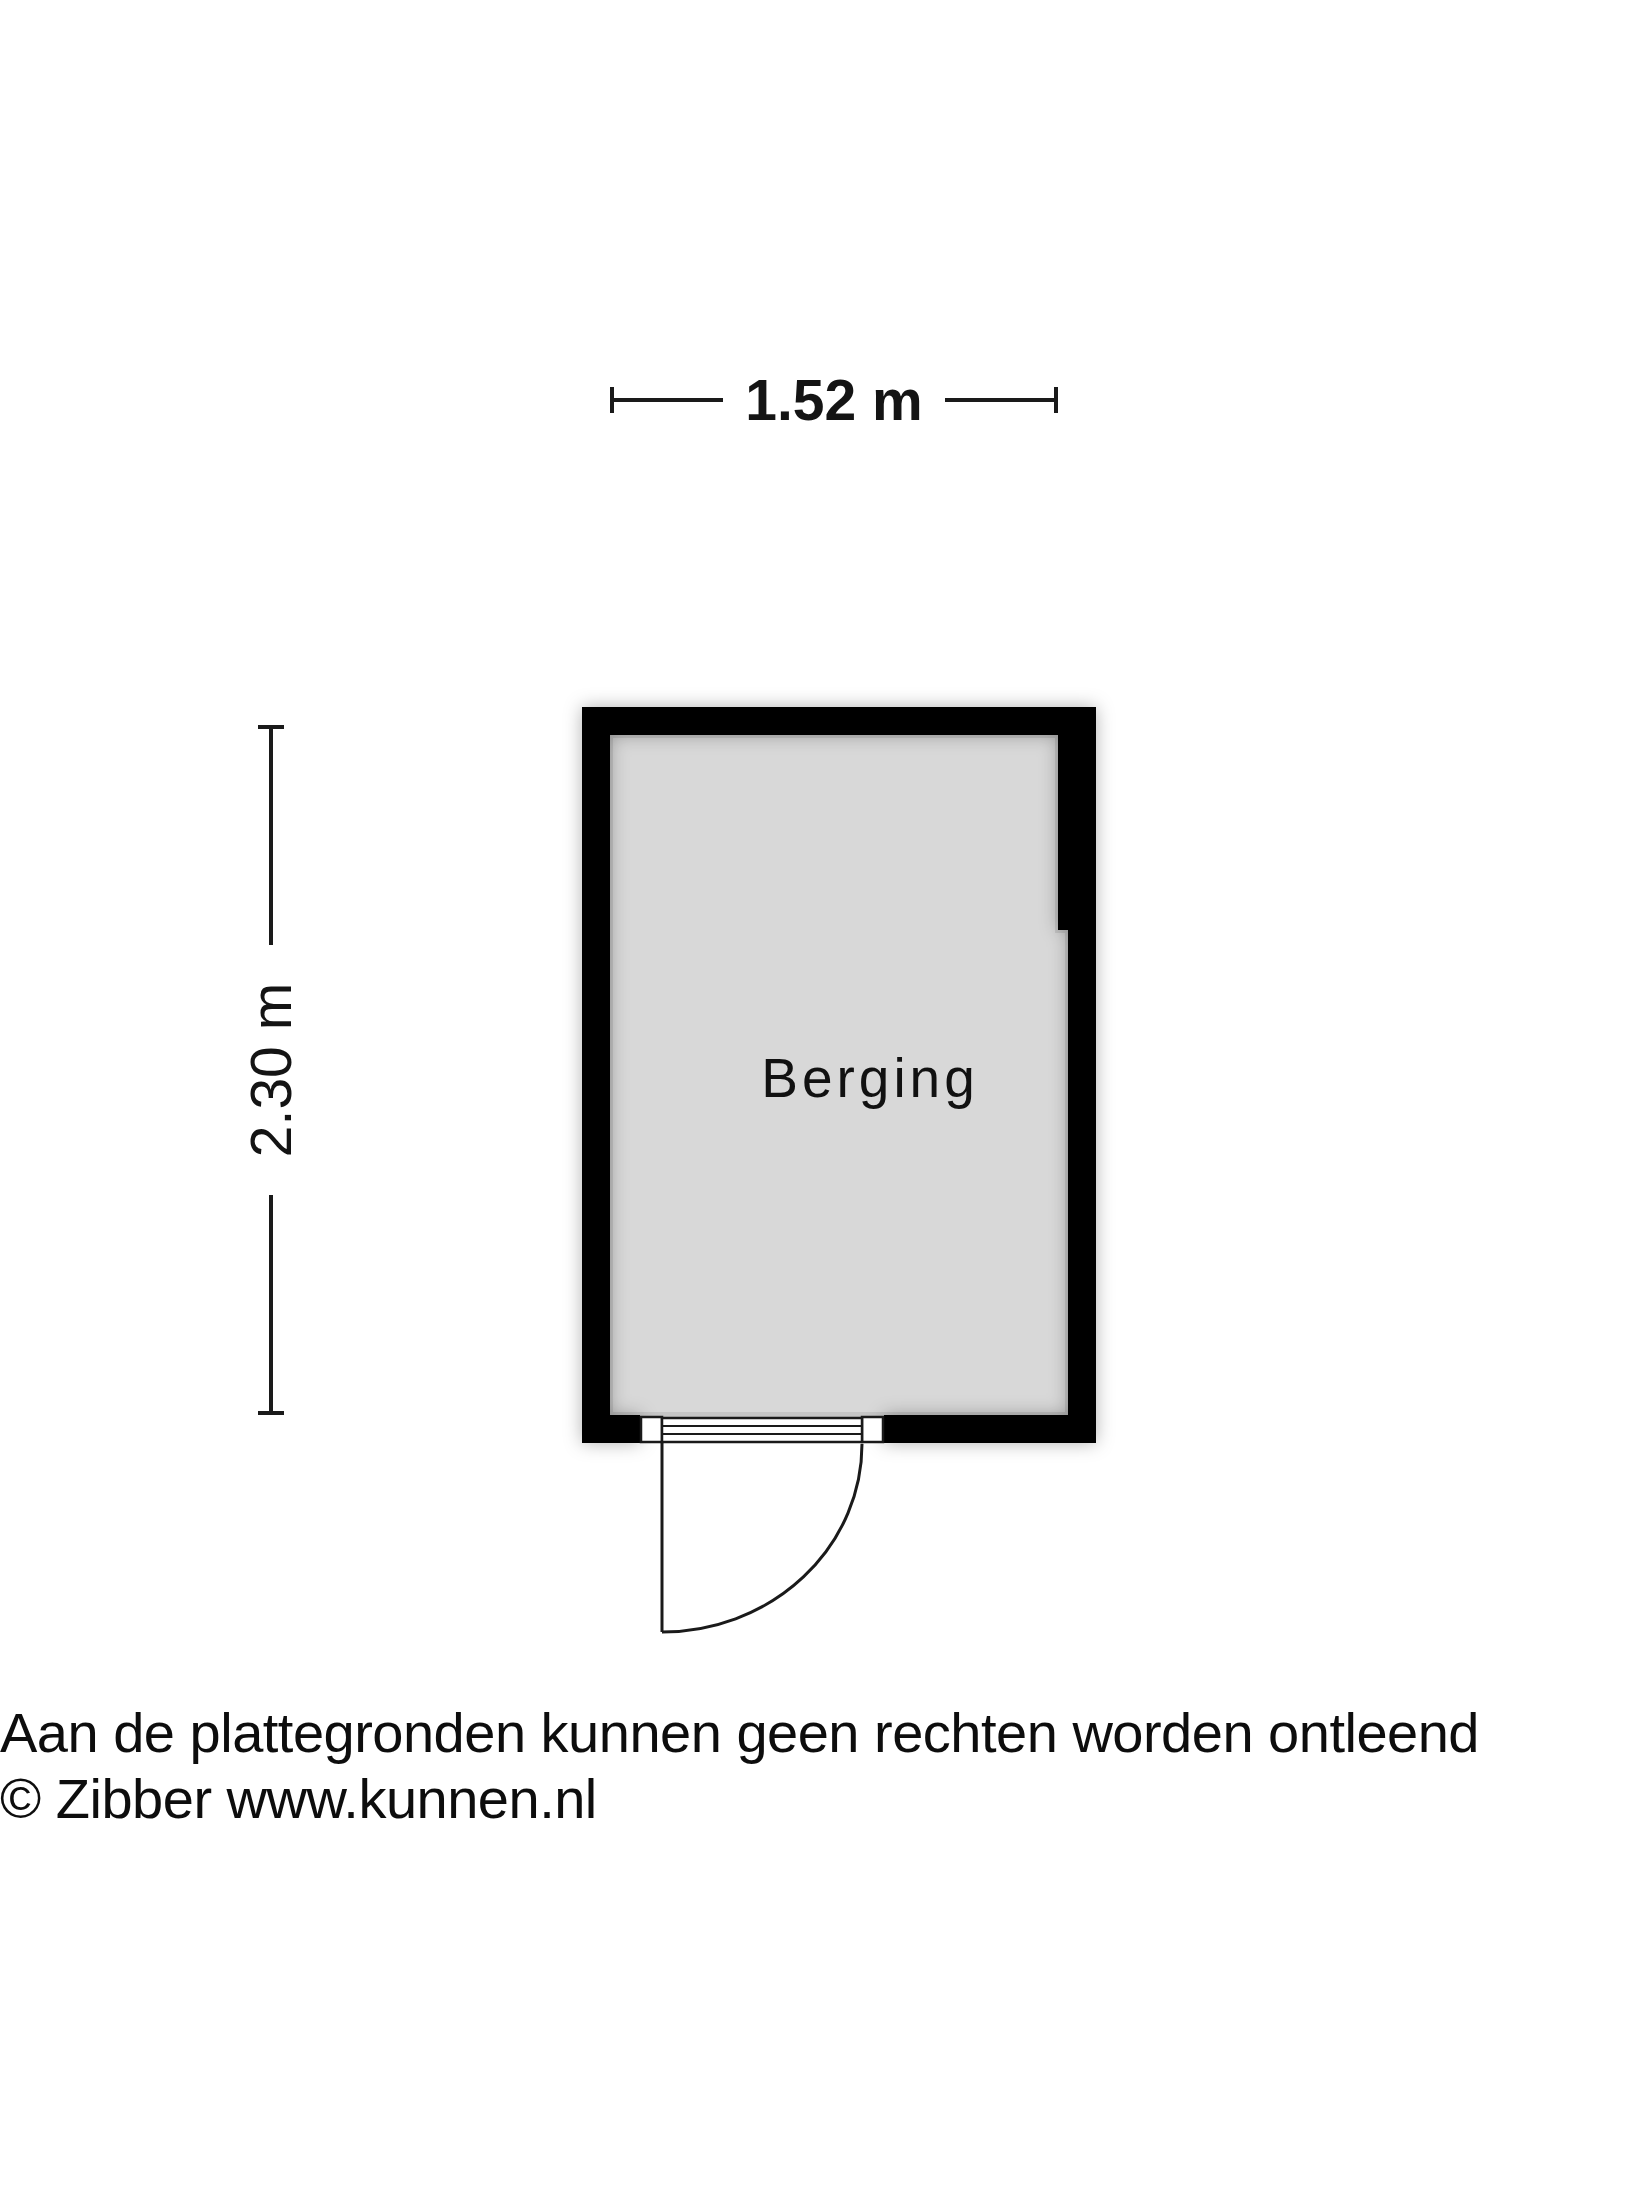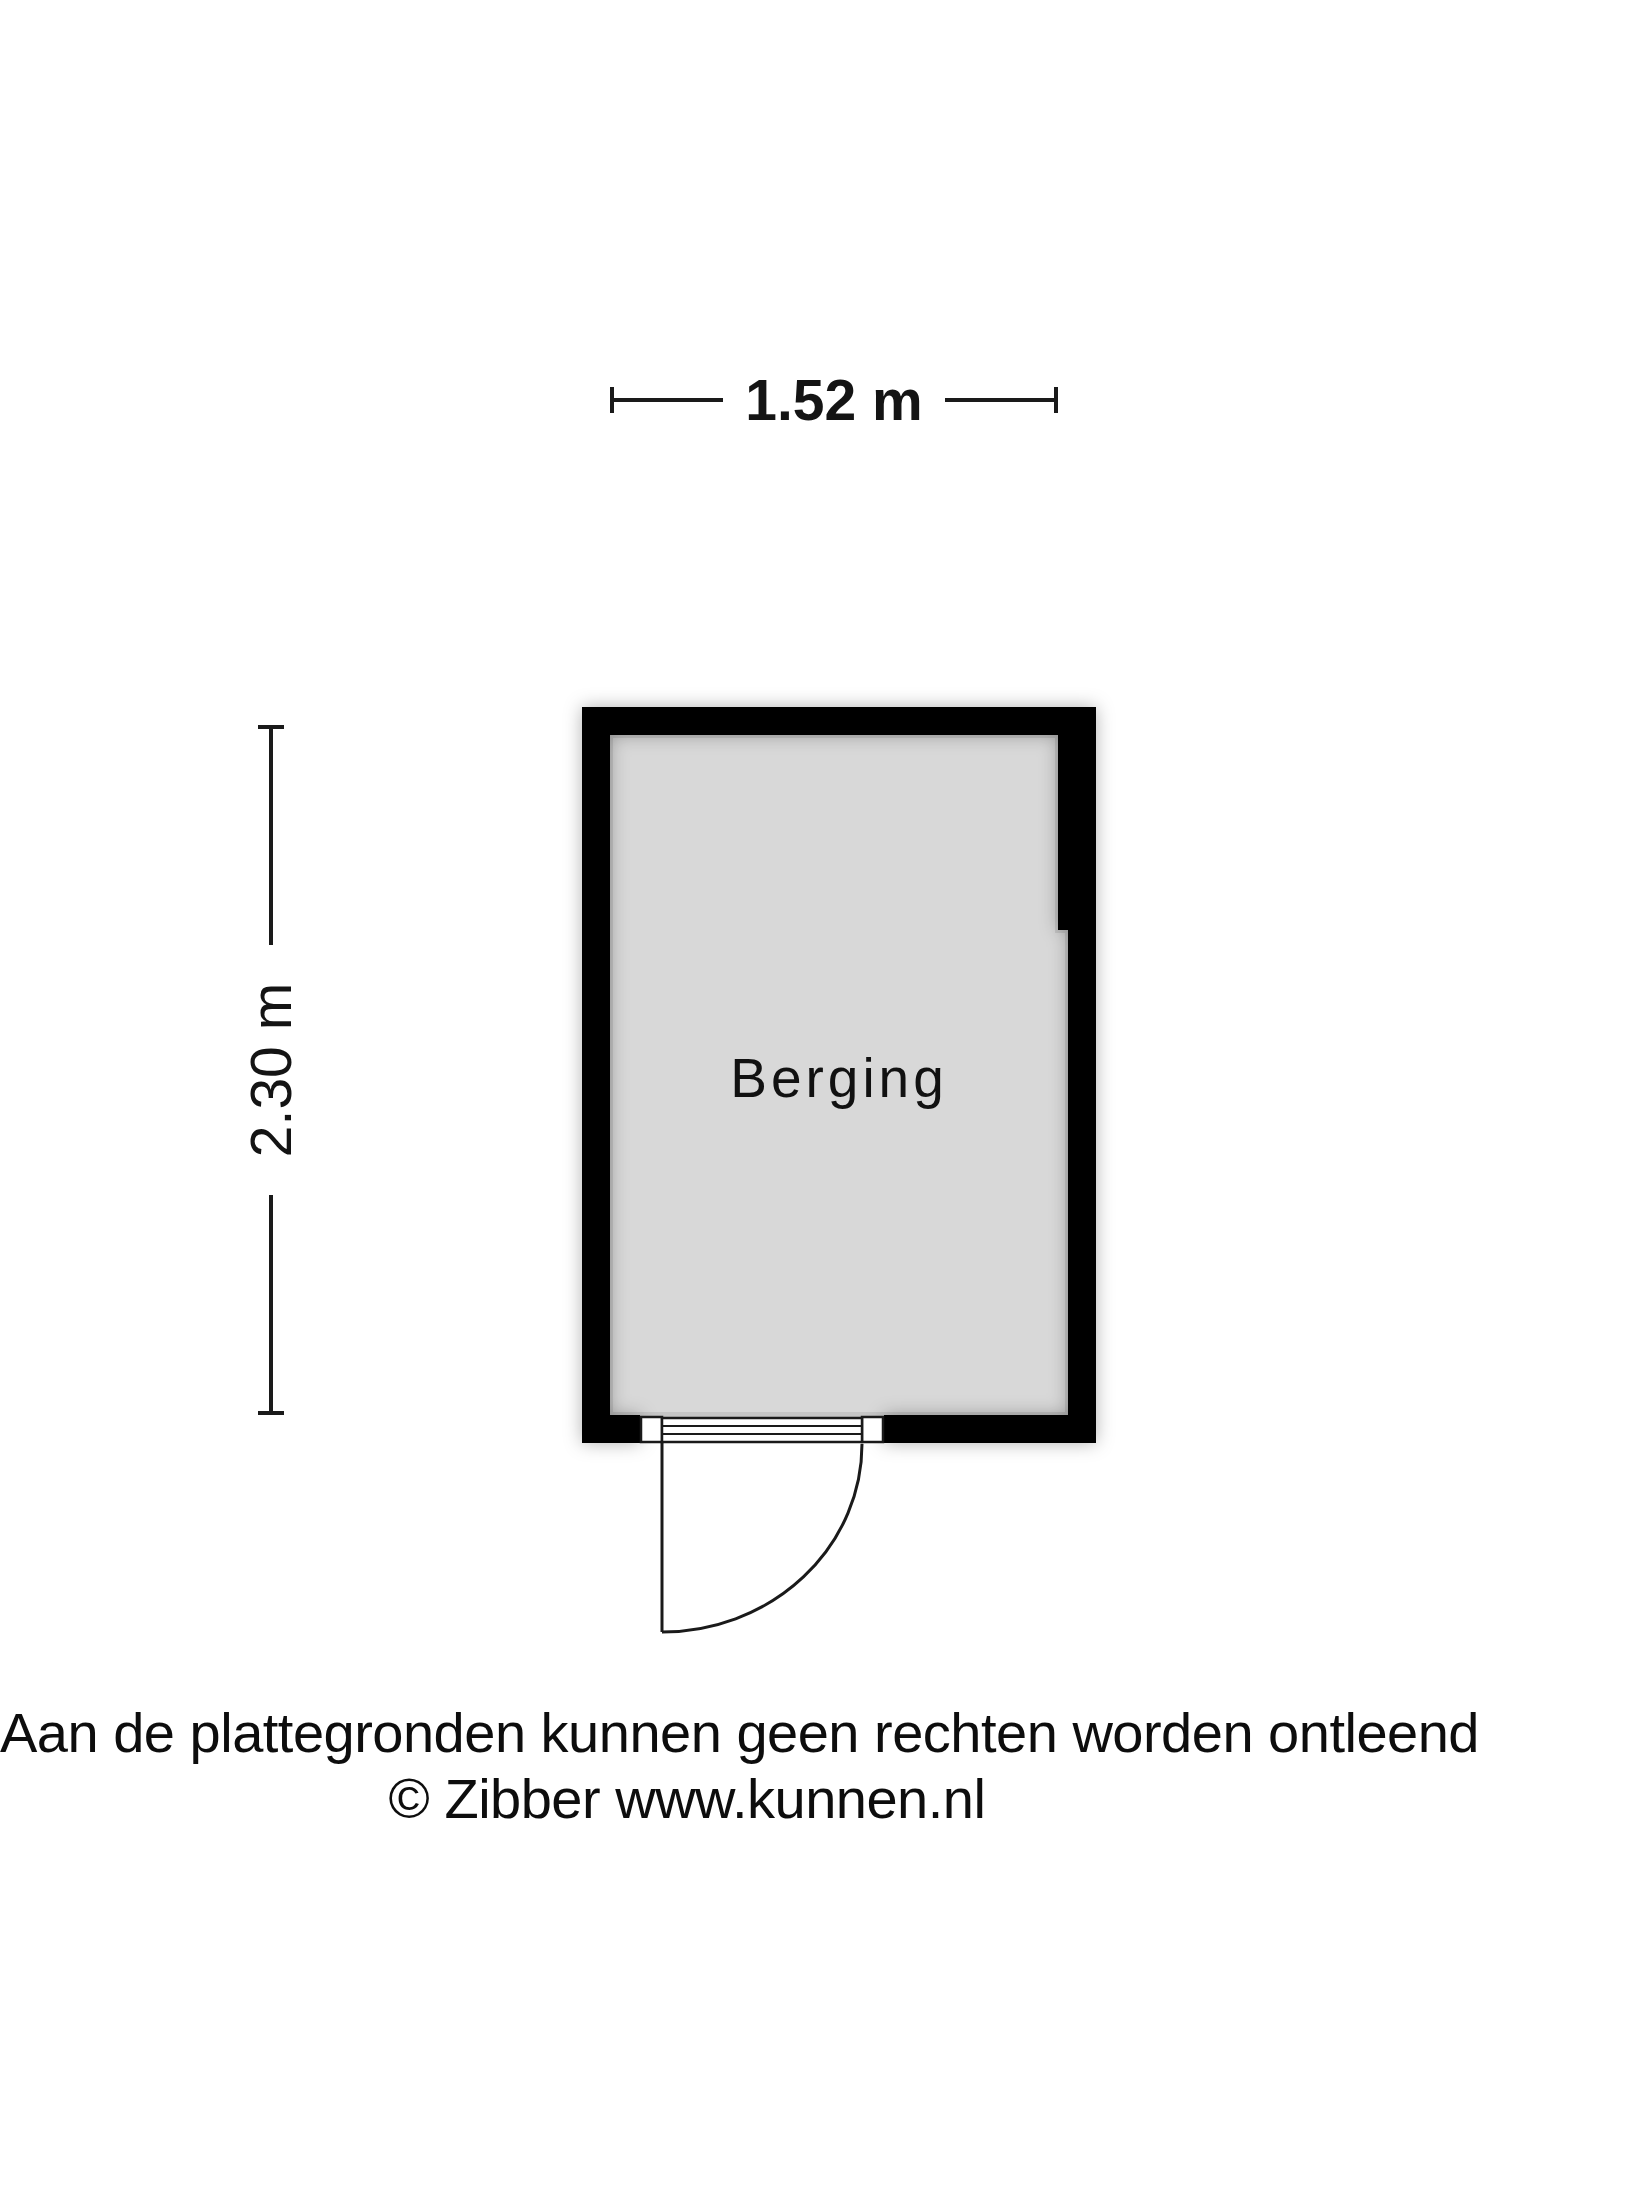--- a/index.html
+++ b/index.html
@@ -30,27 +30,27 @@
   .dim-label-wrap span {
     position:absolute; left:50%; top:50%;
     transform:translate(-50%,-50%) rotate(-90deg);
     font-size:57px; line-height:1; white-space:nowrap; color:#141414;
   }
 
   
   .room-label {
     position:absolute; left:610px; top:1048px; width:458px;
     text-align:center; font-size:55px; line-height:1.1;
-    letter-spacing:4px; color:#111111; white-space:nowrap;
+    letter-spacing:4px; color:#111111; white-space:nowrap;padding-left:31px;
   }
 
   
   .footer {
     position:absolute; left:0; top:1700px; width:1374px;
-    text-align:center; font-size:56px; line-height:1.17;
+    font-size:56px; line-height:1.17;
     letter-spacing:-0.5px; color:#0d0d0d;
   }
   .footer div { white-space:nowrap; }
 
   svg .walls { filter:drop-shadow(0 0 9px rgba(0,0,0,0.30)); }
 </style>
 </head>
 <body>
 
 <div id="plan-canvas">

